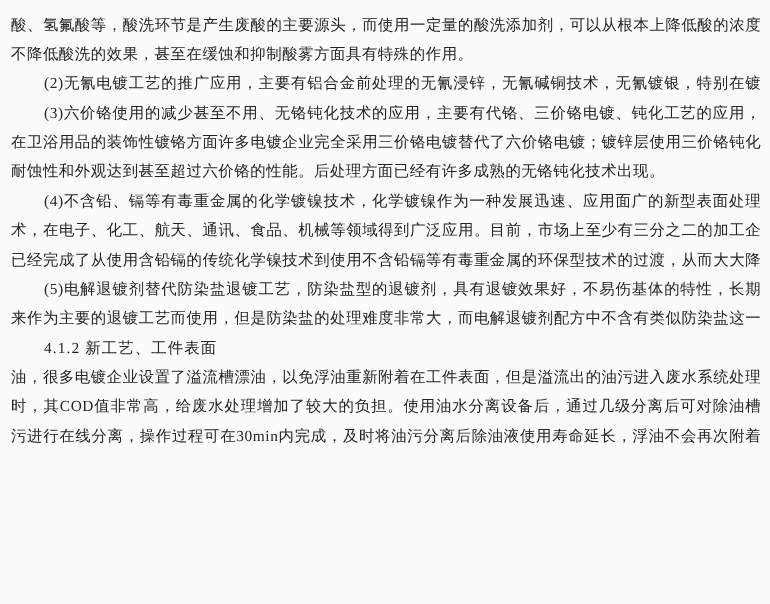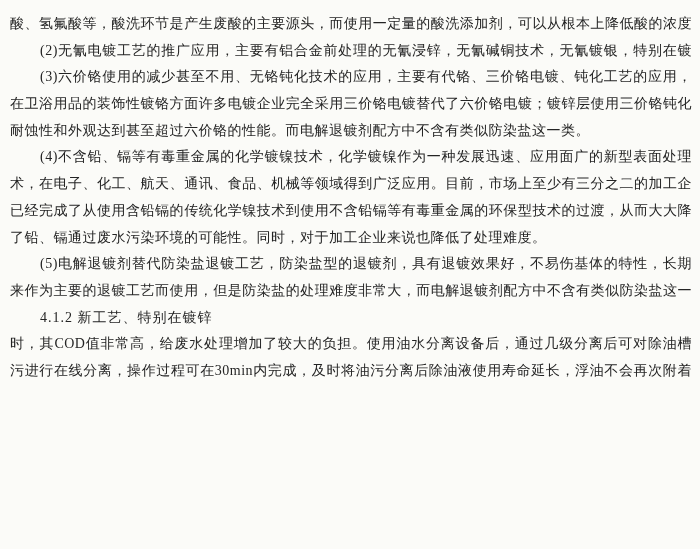--- a/index.html
+++ b/index.html
@@ -40,26 +40,27 @@
   }
   .line.heading {
     letter-spacing: 1px;
   }
 </style>
 </head>
 <body>
 
 <div class="page">
   <div class="line full">酸、氢氟酸等，酸洗环节是产生废酸的主要源头，而使用一定量的酸洗添加剂，可以从根本上降低酸的浓度却</div>
+  <div class="line">不降低酸洗的效果，甚至在缓蚀和抑制酸雾方面具有特殊的作用。</div>
   <div class="line full indent">(2)无氰电镀工艺的推广应用，主要有铝合金前处理的无氰浸锌，无氰碱铜技术，无氰镀银，特别在镀锌</div>
   <div class="line full indent">(3)六价铬使用的减少甚至不用、无铬钝化技术的应用，主要有代铬、三价铬电镀、钝化工艺的应用，如</div>
   <div class="line full">在卫浴用品的装饰性镀铬方面许多电镀企业完全采用三价铬电镀替代了六价铬电镀；镀锌层使用三价铬钝化的</div>
-  <div class="line">耐蚀性和外观达到甚至超过六价铬的性能。而电解退镀剂配方中不含有类似防染盐这一类。</div>
+  <div class="line">耐蚀性和外观达到甚至超过六价铬的性能。后处理方面已经有许多成熟的无铬钝化技术出现。</div>
   <div class="line full indent">(4)不含铅、镉等有毒重金属的化学镀镍技术，化学镀镍作为一种发展迅速、应用面广的新型表面处理技</div>
   <div class="line full">术，在电子、化工、航天、通讯、食品、机械等领域得到广泛应用。目前，市场上至少有三分之二的加工企业</div>
   <div class="line full">已经完成了从使用含铅镉的传统化学镍技术到使用不含铅镉等有毒重金属的环保型技术的过渡，从而大大降低</div>
-  <div class="line">了铅、镉通过废水污染环境的可能性。同时，对于加工企业来说也降低了处理难度。</div>
   <div class="line full indent">(5)电解退镀剂替代防染盐退镀工艺，防染盐型的退镀剂，具有退镀效果好，不易伤基体的特性，长期以</div>
   <div class="line full">来作为主要的退镀工艺而使用，但是防染盐的处理难度非常大，而电解退镀剂配方中不含有类似防染盐这一类</div>
-  <div class="line indent heading">4.1.2 新工艺、特别在镀锌</div>
+  <div class="line indent heading">4.1.2 新工艺、工件表面</div>
+  <div class="line full">油，很多电镀企业设置了溢流槽漂油，以免浮油重新附着在工件表面，但是溢流出的油污进入废水系统处理</div>
   <div class="line full">时，其COD值非常高，给废水处理增加了较大的负担。使用油水分离设备后，通过几级分离后可对除油槽的油</div>
   <div class="line full">污进行在线分离，操作过程可在30min内完成，及时将油污分离后除油液使用寿命延长，浮油不会再次附着在</div>
 </div>
 
 </body></html>

